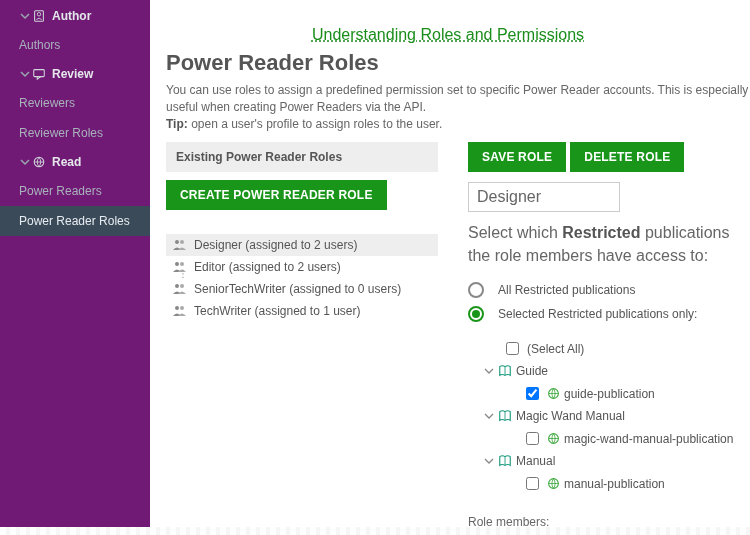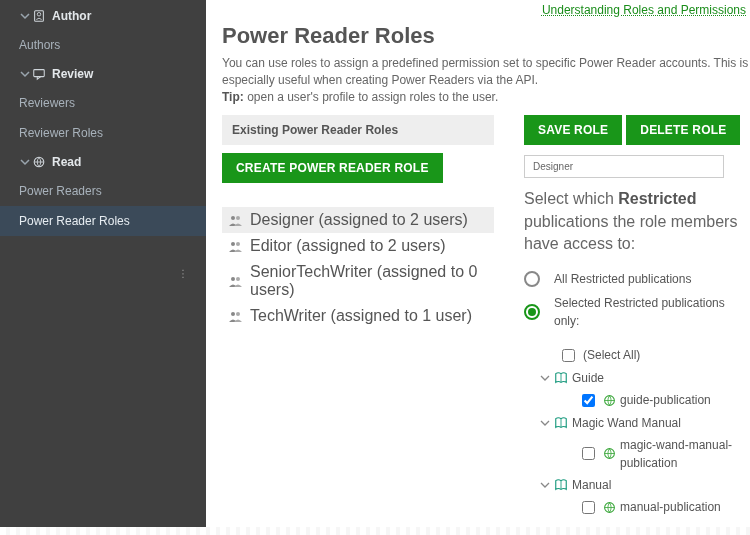--- a/index.html
+++ b/index.html
@@ -15,22 +15,22 @@
     position: relative;
   }
   .shell {
     display: flex;
     width: 750px;
     height: 528px;
     box-shadow: 0 0 4px rgba(0,0,0,0.15);
   }
   
   .sidebar {
-    width: 206px;
-    background: #404040;
+    width: 150px;
+    background: #701a75;
     color: #b8c0c7;
     flex-shrink: 0;
     padding-top: 2px;
     font-size: 12px;
   }
   .side-group {
     display: flex;
     align-items: center;
     padding: 7px 10px 7px 20px;
     color: #e3e7ea;
@@ -51,23 +51,24 @@
   
   .main {
     flex: 1;
     display: flex;
     flex-direction: column;
     background: #fff;
     position: relative;
     overflow: hidden;
   }
   .toplink {
-    text-align: right;
+    text-align: center;
     padding: 3px 4px 0 0;
-    font-size: 12px;
+    font-size: 16px;
+    margin-top: 23px;
   }
   .toplink a {
     color: #1a8d1a;
     text-decoration: underline dotted;
   }
   .content {
     display: flex;
     flex-direction: column;
     padding: 0 0 0 16px;
     overflow: hidden;
@@ -118,34 +119,33 @@
     font-weight: 700;
     font-size: 12px;
     padding: 8px 14px;
     cursor: pointer;
     letter-spacing: 0.2px;
   }
   .create-row { margin-bottom: 24px; }
   .role-list { }
   .role-item {
     display: flex;
-    align-items: center;
     padding: 4px 6px;
-    font-size: 16px;
+    font-size: 12px;
     color: #555;
     cursor: pointer;
   }
   .role-item.active { background: #eee; }
   .role-item .ricon { margin-right: 6px; color: #888; display:flex; }
   
   .btnrow { display: flex; gap: 4px; margin-bottom: 10px; }
   .name-input {
-    width: 200px;
+    width: 152px;
     padding: 5px 8px;
-    font-size: 10px;
+    font-size: 16px;
     border: 1px solid #ccc;
     margin-bottom: 10px;
     color: #666;
   }
   .helptext {
     font-size: 16px;
     color: #666;
     margin-bottom: 14px;
     line-height: 1.4;
   }

